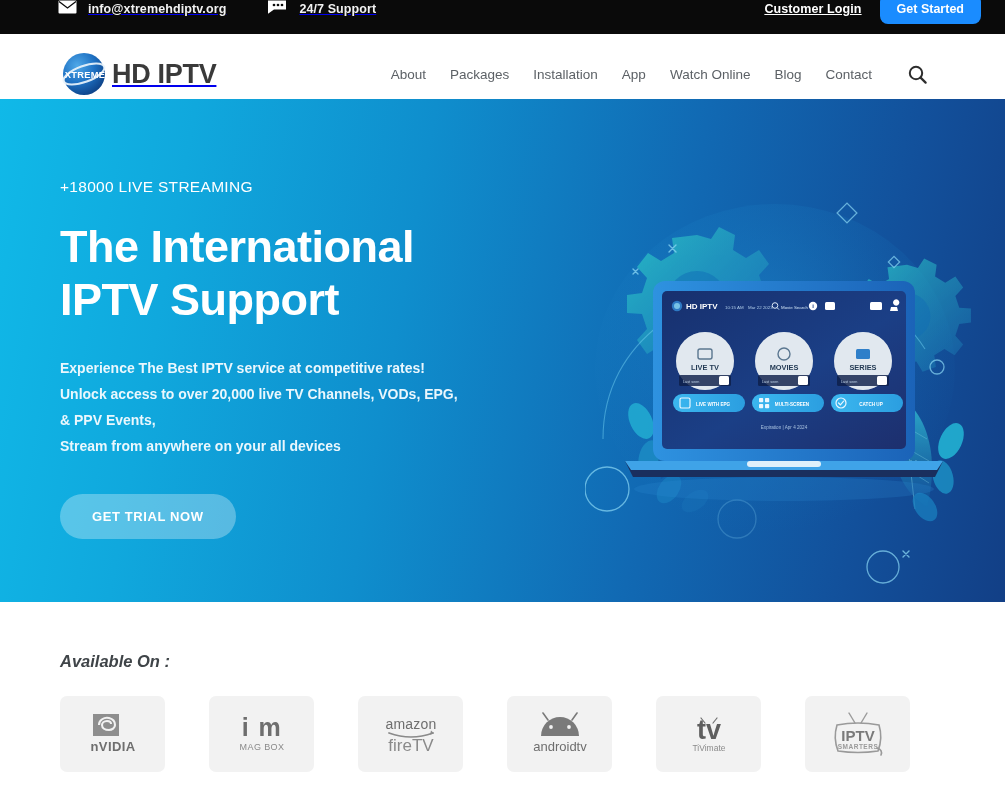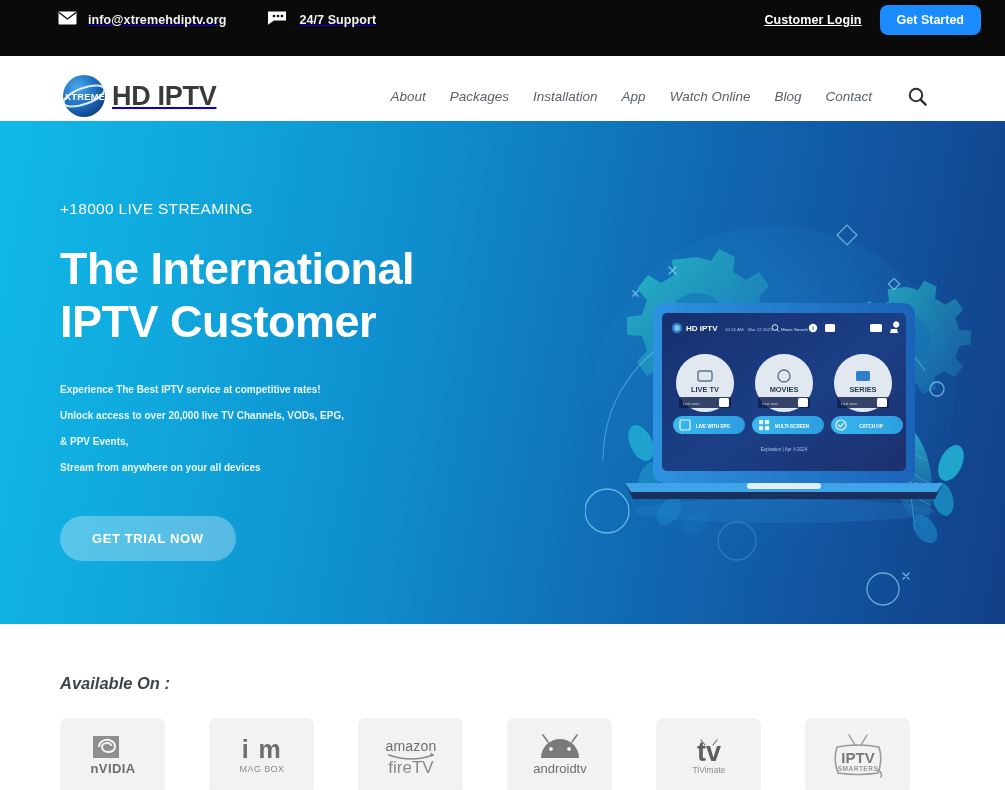--- a/index.html
+++ b/index.html
@@ -7,21 +7,21 @@
   html, body {
     width: 1005px;
     height: 790px;
     overflow: hidden;
     background: #ffffff;
     font-family: "Liberation Sans", sans-serif;
   }
 
   
   .topbar {
-    height: 56px;
+    height: 34px;
     background: #0a0a0a;
     display: flex;
     align-items: center;
     padding: 0 24px 16px 58px;
     color: #ffffff;
   }
   .topbar-left { display: flex; align-items: center; gap: 40px; }
   .topbar-item { display: flex; align-items: center; gap: 11px; }
   .topbar-item .label {
     font-size: 12.5px;
@@ -68,21 +68,20 @@
     font-size: 27px;
     font-weight: 700;
     color: #3a3a3a;
     letter-spacing: -0.3px;
   }
   .mainnav {
     margin-left: auto;
     display: flex;
     align-items: center;
     gap: 24px;
-    font-style: italic;
   }
   .nav-link {
     font-size: 13.5px;
     color: #5c6166;
     text-decoration: none;
     white-space: nowrap;
   }
   .header-tools {
     display: flex;
     align-items: center;
@@ -122,21 +121,21 @@
   .hero-title {
     margin-top: 24px;
     font-size: 45px;
     line-height: 53px;
     font-weight: 700;
     color: #ffffff;
     letter-spacing: -0.5px;
   }
   .hero-sub {
     margin-top: 29px;
-    font-size: 10px;
+    font-size: 14px;
     line-height: 26px;
     color: #eaf7fd;
     font-weight: 600;
   }
   .cta {
     margin-top: 35px;
     display: inline-block;
     background: rgba(255,255,255,.30);
     color: #ffffff;
     font-size: 13px;
@@ -423,21 +422,21 @@
       <path d="M40,272 H358 L352,281 H46 Z" fill="#3fa3e8"></path>
       <rect x="162" y="272" width="74" height="6" rx="3" fill="#dff0fb"></rect>
       <ellipse cx="199" cy="300" rx="150" ry="12" fill="#2e8ed6" opacity=".22"></ellipse>
     </g>
   </svg>
 
   <div class="hero-inner">
     <div class="eyebrow">+18000 LIVE STREAMING</div>
     <h1 class="hero-title">
       <span>The International</span><br>
-      <span>IPTV Customer</span>
+      <span>IPTV Support</span>
     </h1>
     <div class="hero-sub">
       <span>Experience The Best IPTV service at competitive rates!</span><br>
       <span>Unlock access to over 20,000 live TV Channels, VODs, EPG,</span><br>
       <span>&amp; PPV Events,</span><br>
       <span>Stream from anywhere on your all devices</span>
     </div>
     <button class="cta">GET TRIAL NOW</button>
   </div>
 </section>

